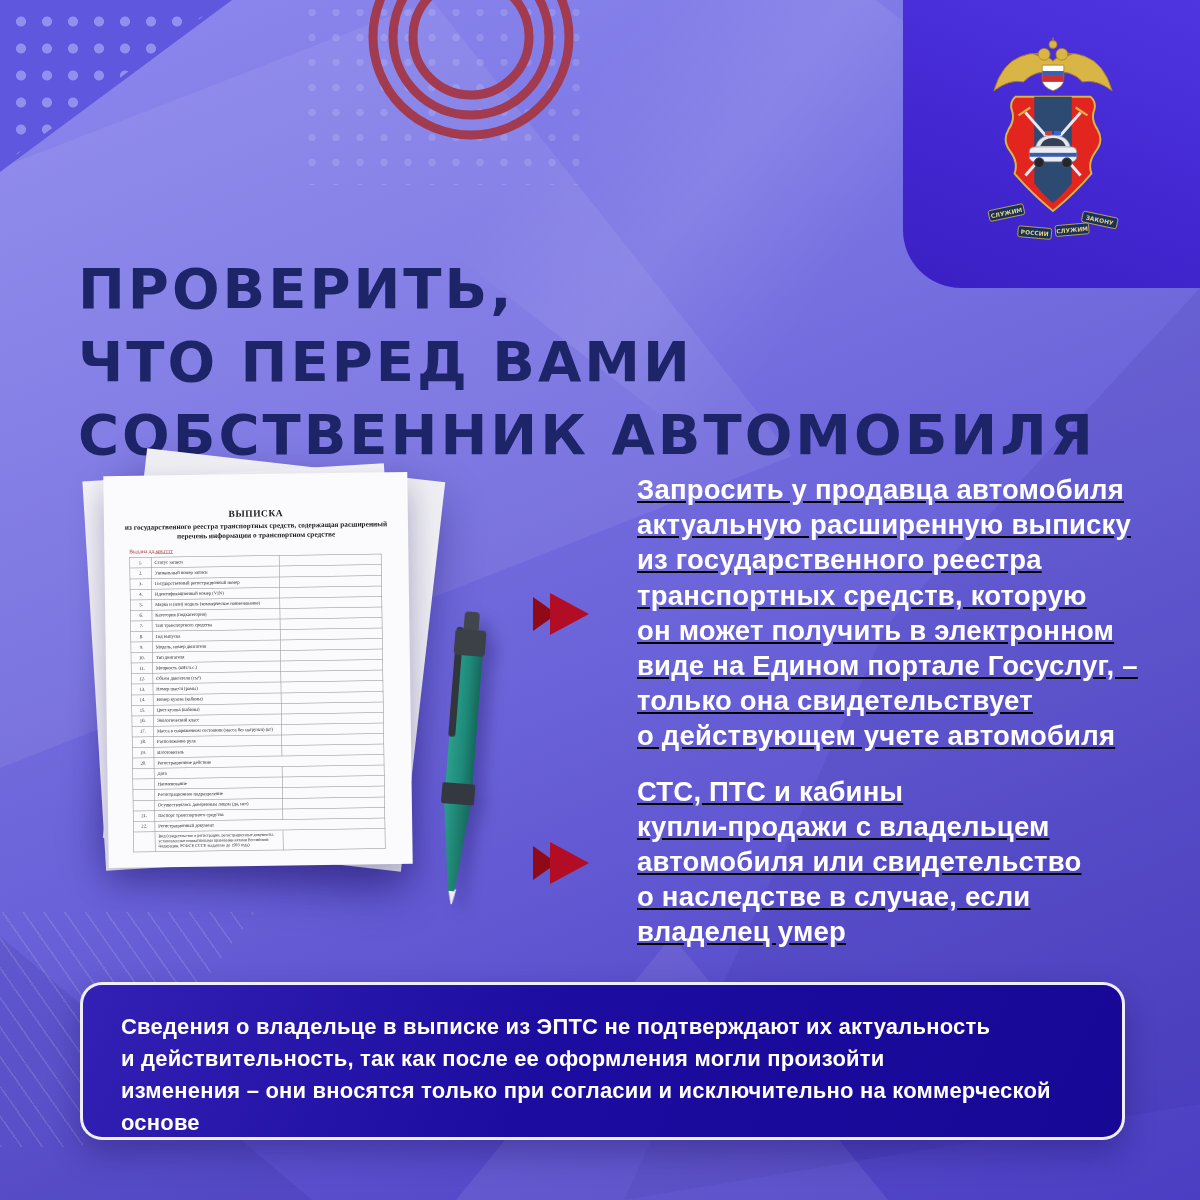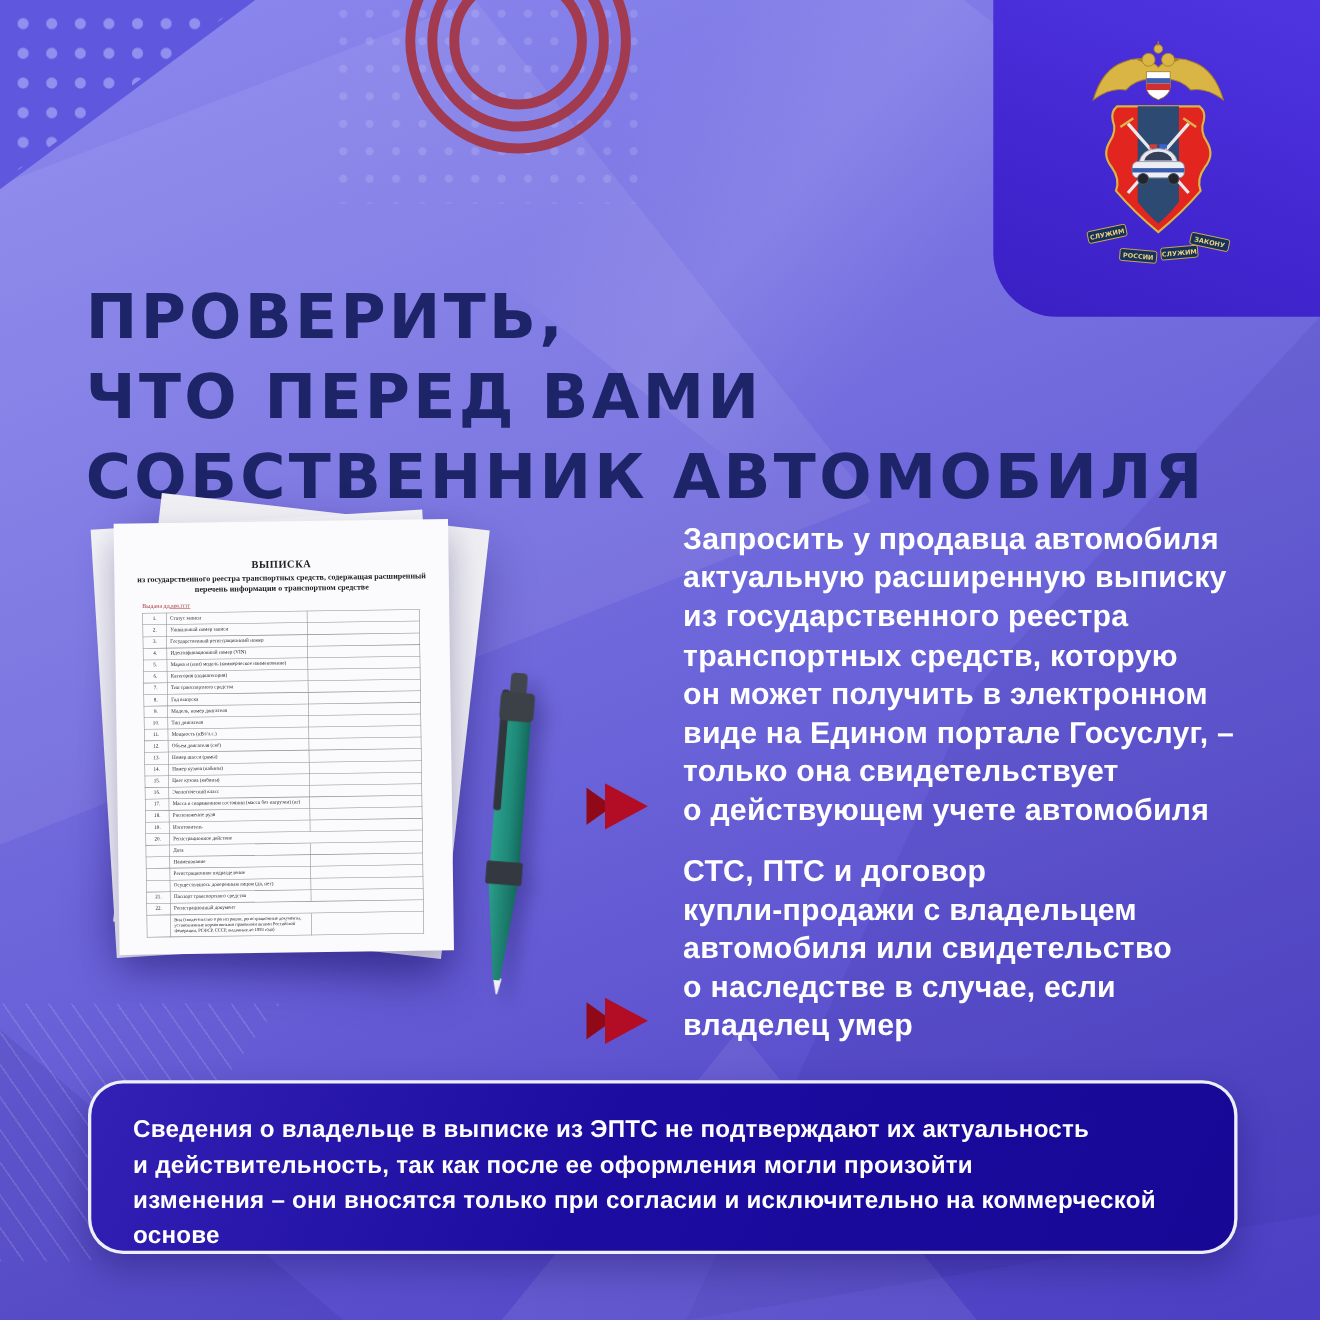--- a/index.html
+++ b/index.html
@@ -75,27 +75,27 @@
   .pen-collar{left:13px; top:18px; width:31px; height:26px; background:#3c4047; border-radius:4px; z-index:3;}
   .pen-band{left:12px; top:172px; width:33px; height:21px; background:#343840; border-radius:2px; z-index:2;}
   .pen-body-bottom{left:15px; top:190px; width:27px; height:90px; z-index:1;
     background:linear-gradient(90deg, #2ba08d, #14695c);
     clip-path:polygon(0 0, 100% 0, 64% 100%, 40% 100%);}
   .pen-tip{left:26px; top:278px; width:8px; height:15px; background:#eef0f4;
     clip-path:polygon(0 0, 100% 0, 60% 100%, 45% 100%);}
   
   .bullets{position:absolute; left:533px; top:472px; width:655px;
     display:flex; flex-direction:column; gap:20px; z-index:5;}
-  .bullet{display:flex; gap:30px; align-items:flex-end;}
+  .bullet{display:flex; gap:46px; align-items:center;text-decoration:underline;}
   .bullet-marker{flex:0 0 auto; margin-top:3px;}
   .bullet-text{font-size:27.5px; font-weight:bold; line-height:1.28;
     color:var(--text-white,#fff); white-space:pre-line; letter-spacing:0.2px;}
   
   .note{position:absolute; left:80px; top:982px; width:1045px; height:158px;
-    border:3px solid rgba(250,250,255,0.95); border-radius:32px; box-sizing:border-box;
+    border:3px solid rgba(250,250,255,0.95); border-radius:22px; box-sizing:border-box;
     background:linear-gradient(115deg, #3320b4 0%, var(--note-bg,#1c0ca0) 45%, #170896 100%);
     box-shadow:0 14px 30px rgba(25,15,95,0.35); z-index:7;}
   .note-text{padding:26px 30px 0 38px; font-size:22px; font-weight:bold;
     line-height:1.45; color:var(--text-white,#fff); white-space:pre-line; letter-spacing:0.2px;}
 </style>
 </head>
 <body>
 
 <div class="page">
 
@@ -356,21 +356,21 @@
 он может получить в электронном
 виде на Едином портале Госуслуг, –
 только она свидетельствует
 о действующем учете автомобиля</div>
     </div>
       <div class="bullet">
       <svg class="bullet-marker" width="58" height="42" viewBox="0 0 58 42">
         <polygon points="0,4 24,21 0,38" fill="#8f0919"></polygon>
         <polygon points="17,0 56,21 17,42" fill="var(--accent-red,#b30d26)"></polygon>
       </svg>
-      <div class="bullet-text">СТС, ПТС и договор
+      <div class="bullet-text">СТС, ПТС и кабины
 купли-продажи с владельцем
 автомобиля или свидетельство
 о наследстве в случае, если
 владелец умер</div>
     </div>
     </div>
 
   <div class="note">
     <div class="note-text">Сведения о владельце в выписке из ЭПТС не подтверждают их актуальность
 и действительность, так как после ее оформления могли произойти

